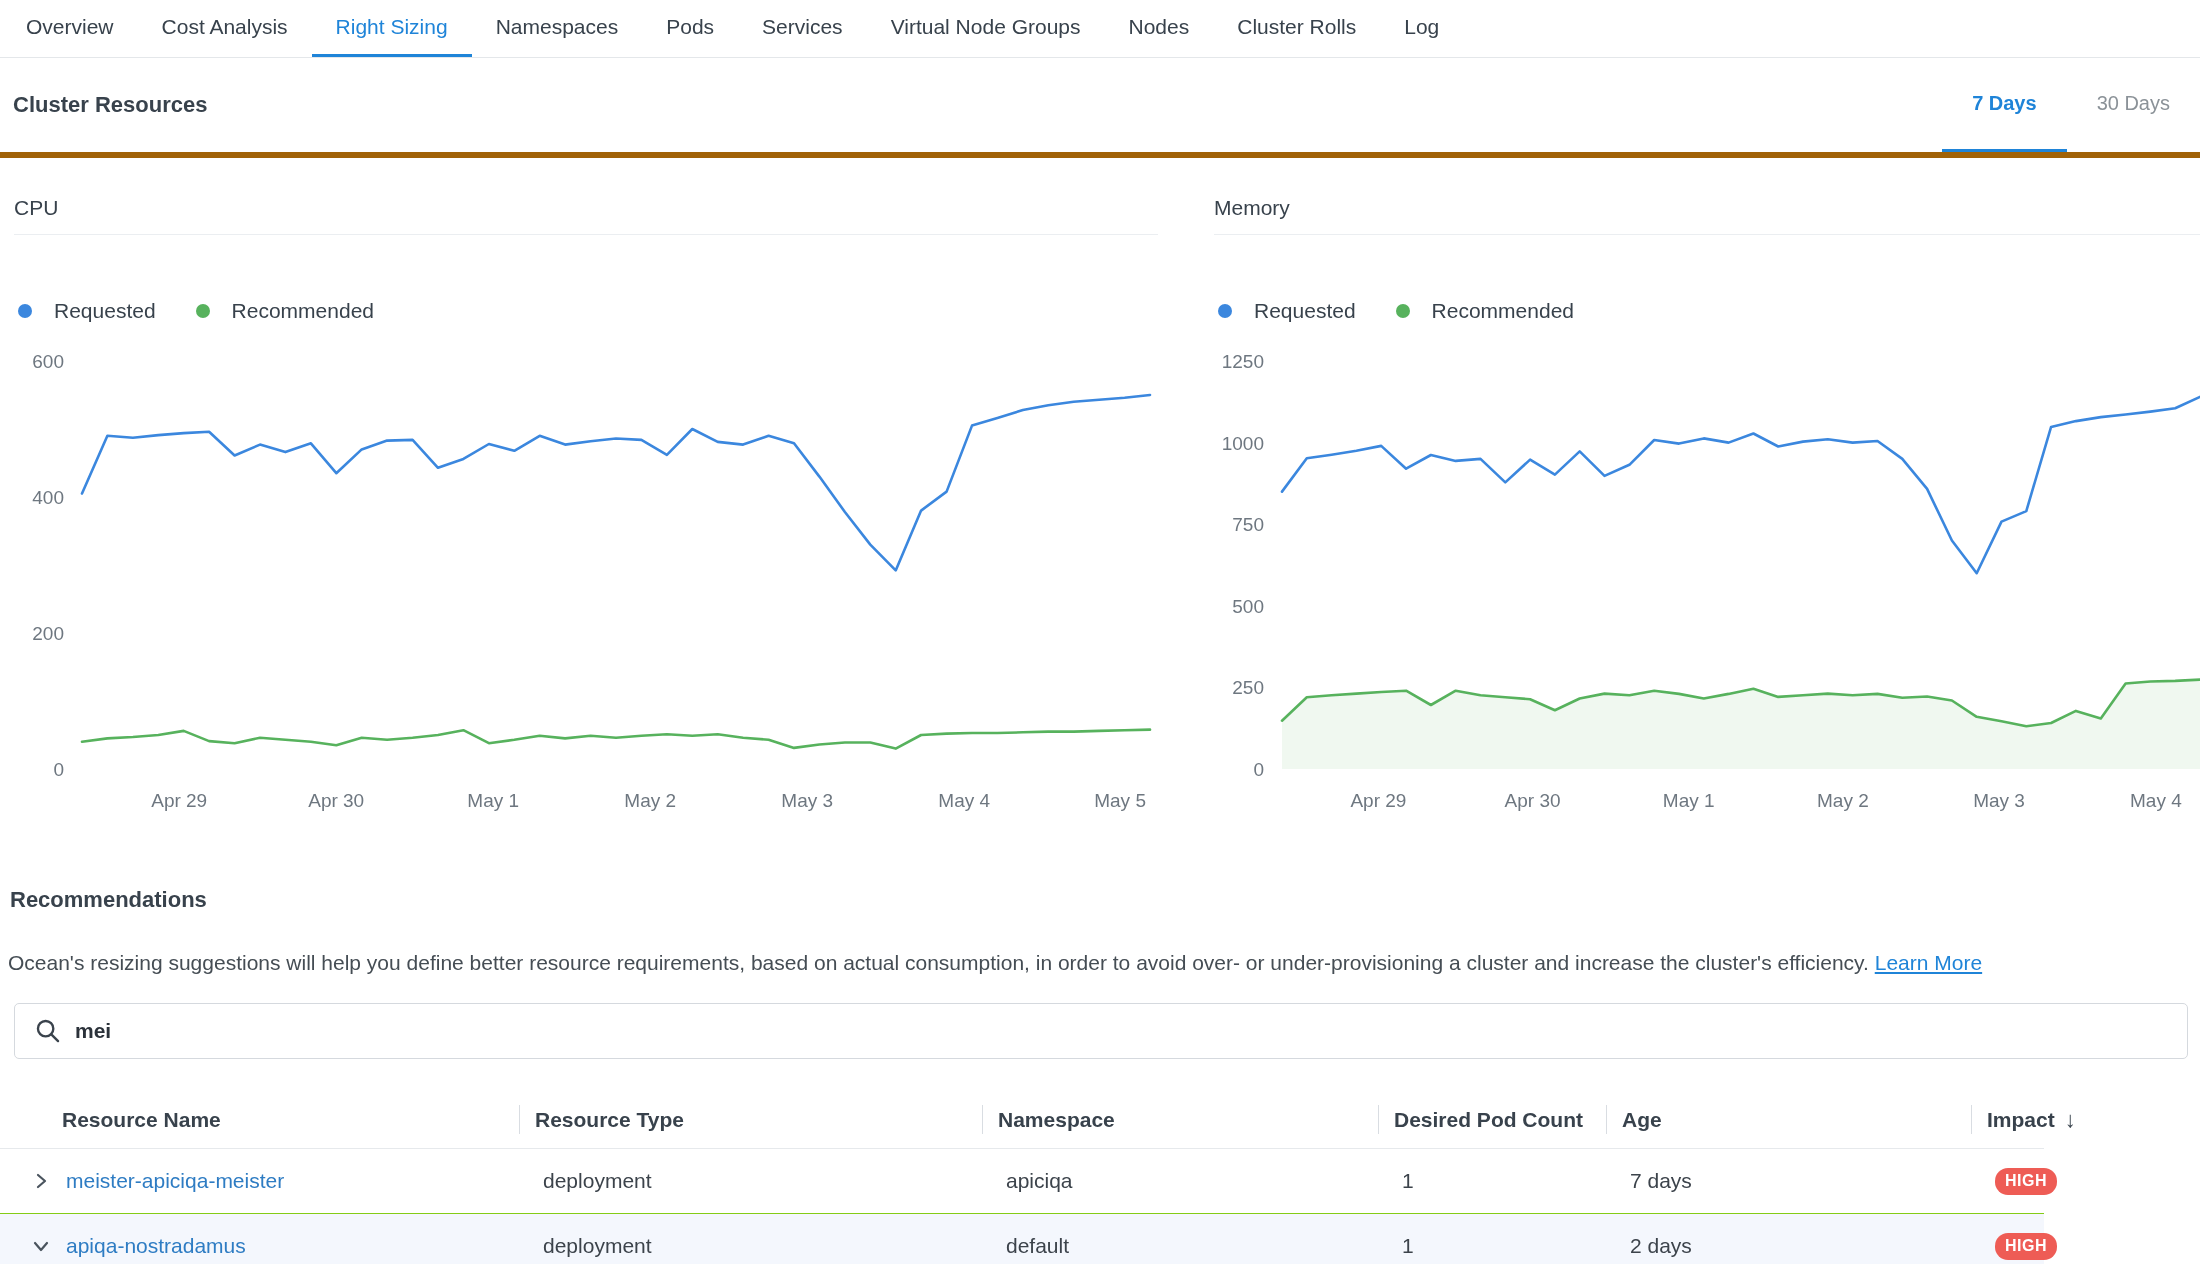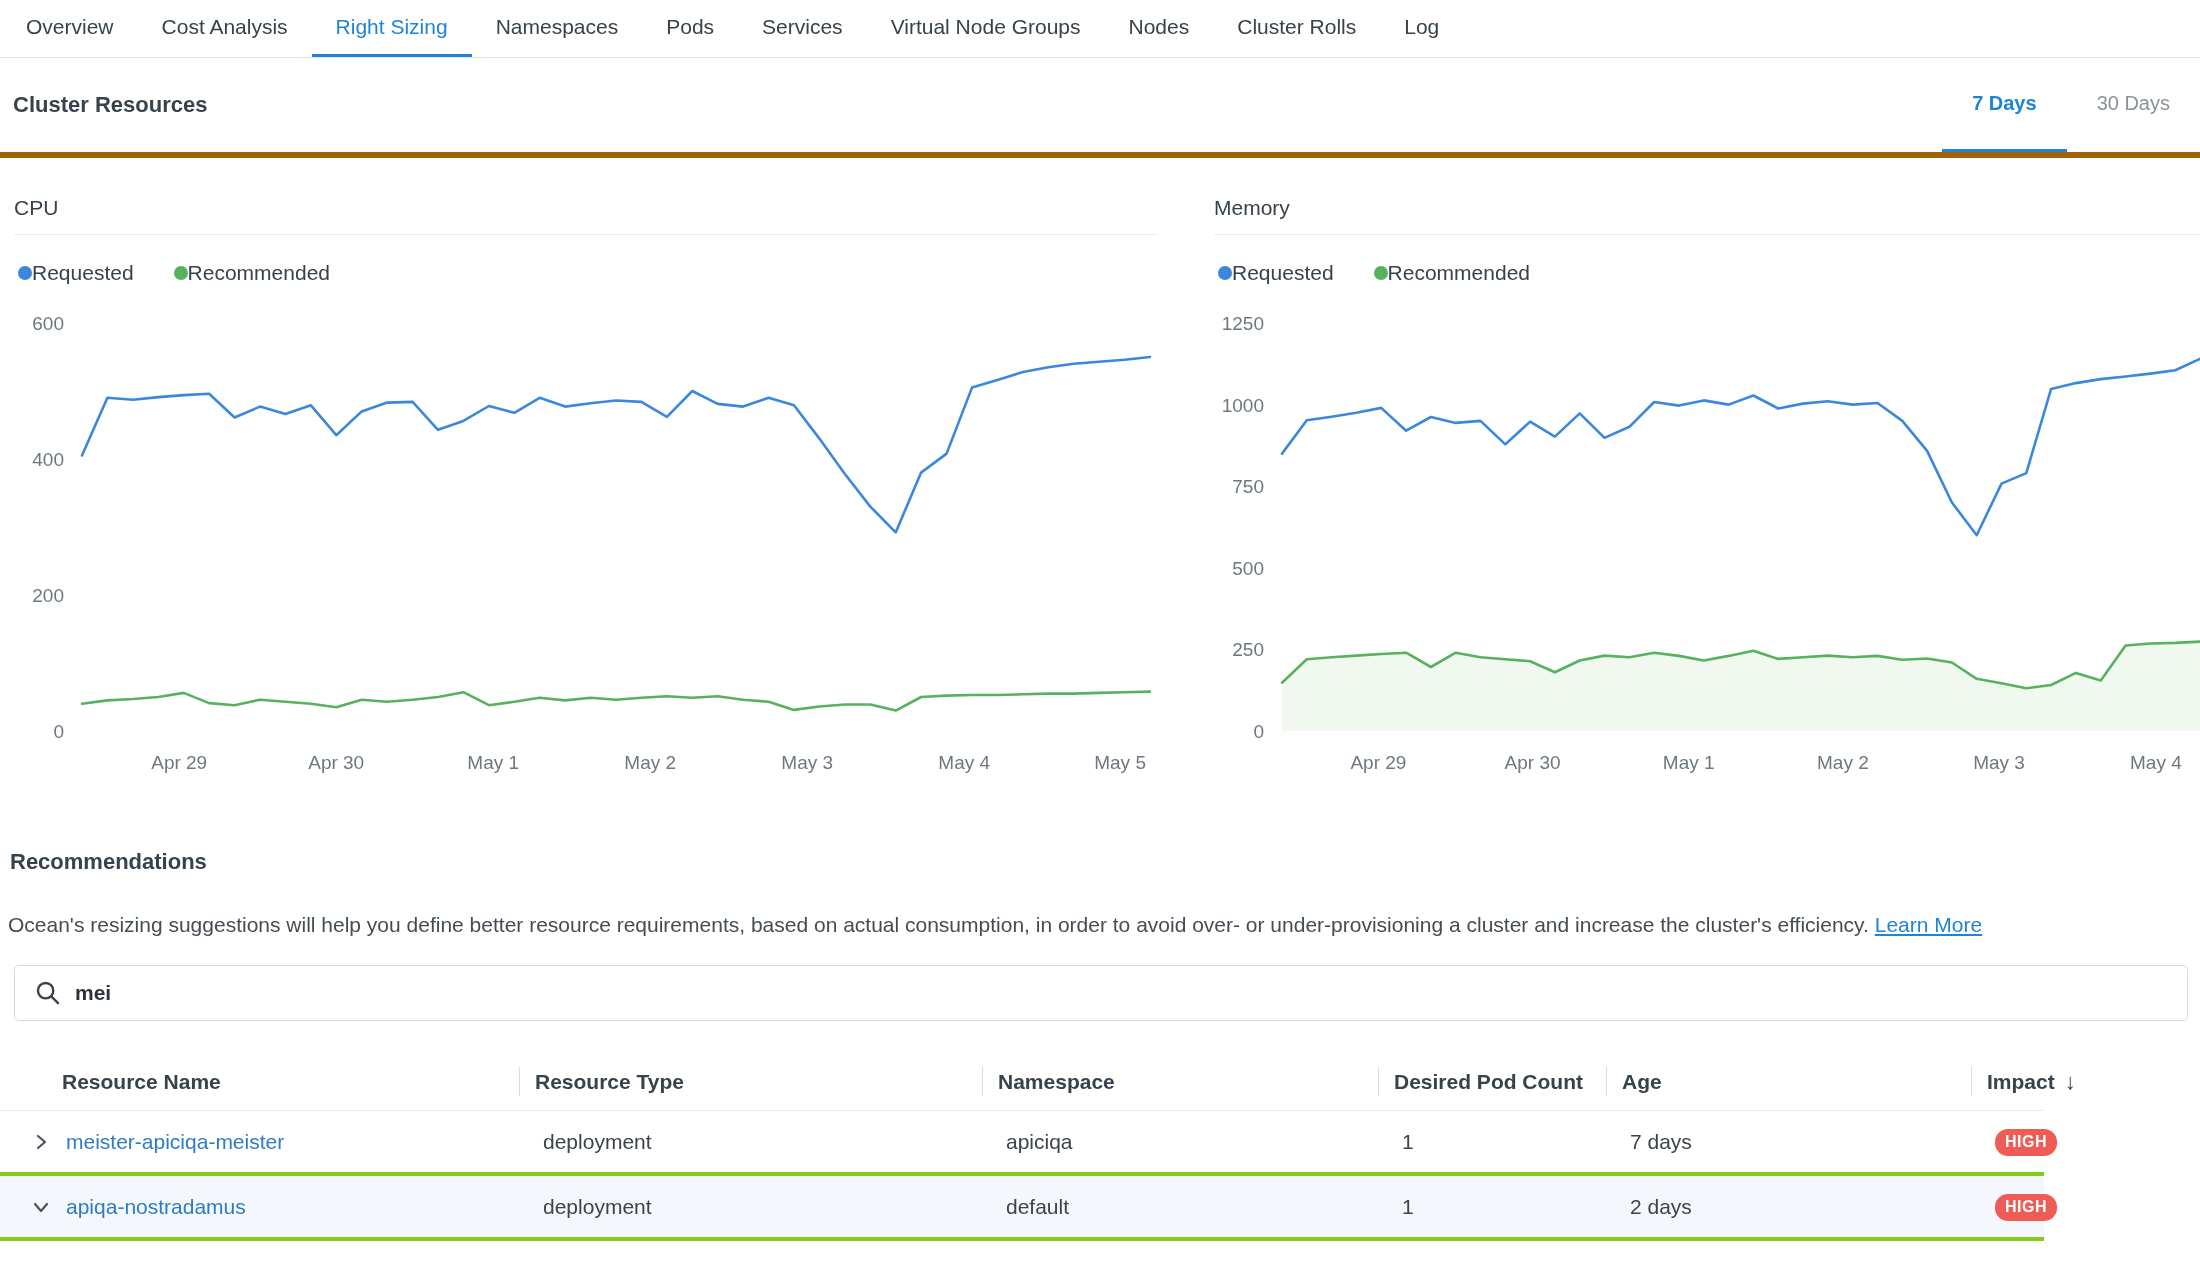--- a/index.html
+++ b/index.html
@@ -19,42 +19,42 @@
   .range { display:flex; align-items:center; padding:0 30px; font-size:20px; color:#8b9298; cursor:pointer; border-bottom:3px solid transparent; }
   .range.active { color:#1f84d8; font-weight:bold; border-bottom-color:#1f84d8; }
 
   
   .charts { display:flex; padding:38px 8px 0 14px; }
   .chart-col { }
   .chart-col.cpu { width:1144px; margin-right:56px; }
   .chart-col.mem { width:986px; }
   .chart-title { font-size:21px; color:#38424c; padding-bottom:14px; border-bottom:1px solid #ebeef1; }
   .legend { display:flex; gap:40px; margin-top:26px; margin-left:4px; }
-  .legend-item { display:flex; align-items:center; gap:0; font-size:21px; color:#38424c; }
+  .legend-item { display:flex; align-items:center; gap:22px; font-size:21px; color:#38424c;margin-top:38px; }
   .dot { width:14px; height:14px; border-radius:50%; display:inline-block; }
   .chart-svg { display:block; margin-top:14px; }
   .tick { font-size:19px; fill:#6e7780; font-family:"Liberation Sans","DejaVu Sans",sans-serif; }
 
   
   .rec-title { margin:70px 0 0 10px; font-size:22px; color:#38424c; }
   .rec-desc { margin:36px 14px 0 8px; font-size:21px; color:#454d54; line-height:28px; }
   .learn-more { color:#1f84d8; text-decoration:underline; cursor:pointer; }
 
   .search-box { margin:26px 12px 0 14px; height:56px; border:1px solid #d5d9de; border-radius:5px; display:flex; align-items:center; padding:0 20px; gap:14px; background:#fff; }
   .search-box input { border:none; outline:none; font-size:21px; font-weight:bold; color:#2b323a; flex:1; font-family:inherit; background:transparent; }
 
   
   .tbl { margin-top:32px; width:2044px; }
   .tbl-header, .tbl-row { display:grid; grid-template-columns:519px 463px 396px 228px 365px 229px; align-items:center; }
   .tbl-header { height:58px; border-bottom:1px solid #e6e9ec; }
   .th { font-size:21px; font-weight:bold; color:#38424c; padding-left:16px; position:relative; height:100%; display:flex; align-items:center; gap:10px; }
   .th:first-child { padding-left:62px; }
   .th + .th::before { content:''; position:absolute; left:0; top:14px; bottom:14px; width:1px; background:#d9dde2; }
   .sort-arrow { font-size:22px; color:#3c4650; }
-  .tbl-row { height:65px; border-bottom:4px solid #84cc16; background:#fff; }
+  .tbl-row { height:65px; border-bottom:1px solid #84cc16; background:#fff; }
   .tbl-row.expanded { background:#f4f7fd; }
   .td { font-size:21px; color:#3c434b; padding-left:24px; }
   .td.name-cell { display:flex; align-items:center; gap:14px; padding-left:30px; }
   .chev { width:22px; height:22px; flex:0 0 22px; cursor:pointer; display:flex; align-items:center; justify-content:center; }
   .res-link { color:#2e7cc3; cursor:pointer; text-decoration:none; }
   .badge-high { display:inline-block; background:#ee5c55; color:#fff; font-size:16px; font-weight:bold; letter-spacing:.5px; padding:4px 10px 5px; border-radius:13px; }
 </style>
 </head>
 <body>
 

